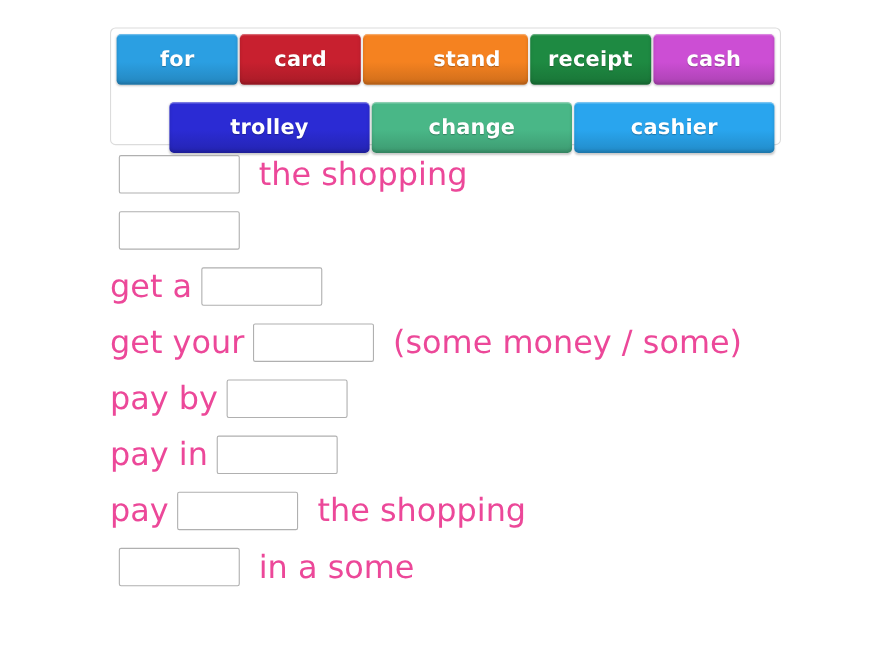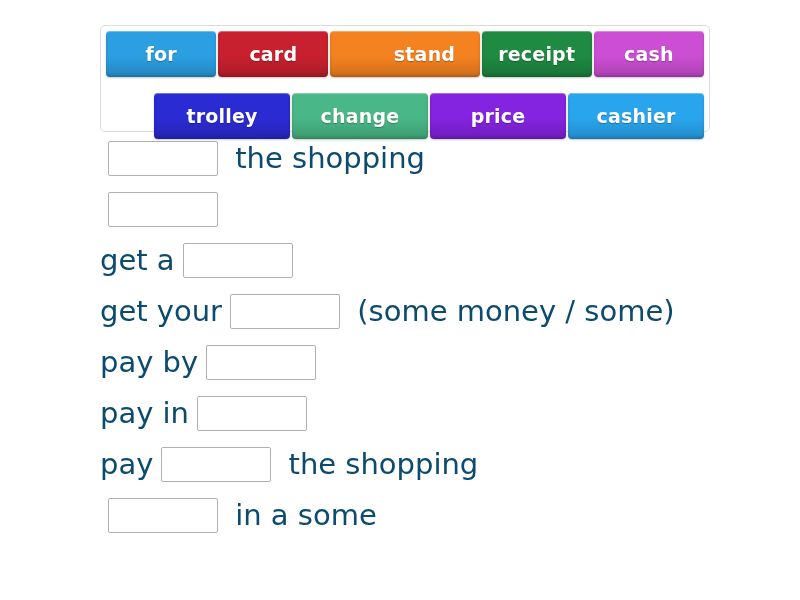--- a/index.html
+++ b/index.html
@@ -61,21 +61,21 @@
     left: 100px;
     top: 136px;
     width: 660px;
   }
   .sentence-line {
     display: flex;
     align-items: center;
     height: 45px;
     margin-bottom: 6px;
     font-size: 29px;
-    color: #0c4a6e;
+    color: #ec4899;
     white-space: pre;
   }
   .sentence-line .txt {
     line-height: 1;
   }
   .blank {
     display: inline-block;
     width: 110px;
     height: 35px;
     box-sizing: border-box;
@@ -95,21 +95,20 @@
     <div class="bank-row">
       <div class="word-tile" style="background: linear-gradient(rgb(43, 159, 226) 0%, rgb(43, 159, 226) 55%, rgb(36, 134, 190) 100%);">for</div>
       <div class="word-tile" style="background: linear-gradient(rgb(200, 32, 47) 0%, rgb(200, 32, 47) 55%, rgb(168, 27, 39) 100%);">card</div>
       <div class="word-tile" style="background: linear-gradient(rgb(245, 130, 32) 0%, rgb(245, 130, 32) 55%, rgb(206, 109, 27) 100%); padding-left: 39px;">stand</div>
       <div class="word-tile" style="background: linear-gradient(rgb(30, 138, 66) 0%, rgb(30, 138, 66) 55%, rgb(25, 116, 55) 100%);">receipt</div>
       <div class="word-tile" style="background: linear-gradient(rgb(204, 78, 212) 0%, rgb(204, 78, 212) 55%, rgb(171, 66, 178) 100%);">cash</div>
     </div>
     <div class="bank-row">
       <div class="word-tile" style="background: linear-gradient(rgb(43, 43, 212) 0%, rgb(43, 43, 212) 55%, rgb(36, 36, 178) 100%);">trolley</div>
       <div class="word-tile" style="background: linear-gradient(rgb(73, 183, 135) 0%, rgb(73, 183, 135) 55%, rgb(61, 154, 113) 100%);">change</div>
-      <div class="word-tile" style="background: linear-gradient(rgb(132, 35, 224) 0%, rgb(132, 35, 224) 55%, rgb(111, 29, 188) 100%);">price</div>
       <div class="word-tile" style="background: linear-gradient(rgb(41, 165, 238) 0%, rgb(41, 165, 238) 55%, rgb(34, 139, 200) 100%);">cashier</div>
     </div>
   </div>
 
 <div id="sentences">
     <div class="sentence-line"><span class="blank lead"></span><span class="txt"> the shopping</span></div>
     <div class="sentence-line"><span class="blank"></span></div>
     <div class="sentence-line"><span class="txt">get a</span><span class="blank"></span></div>
     <div class="sentence-line"><span class="txt">get your</span><span class="blank"></span><span class="txt"> (some money / some)</span></div>
     <div class="sentence-line"><span class="txt">pay by</span><span class="blank"></span></div>

